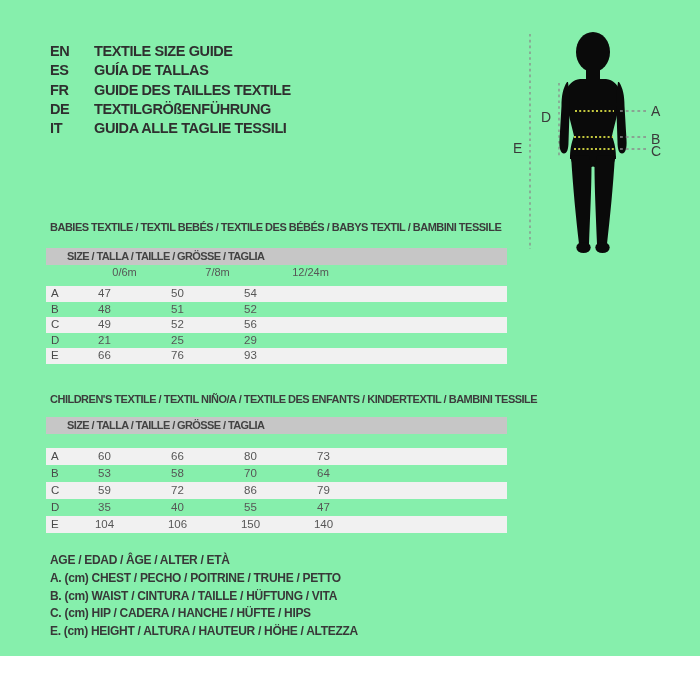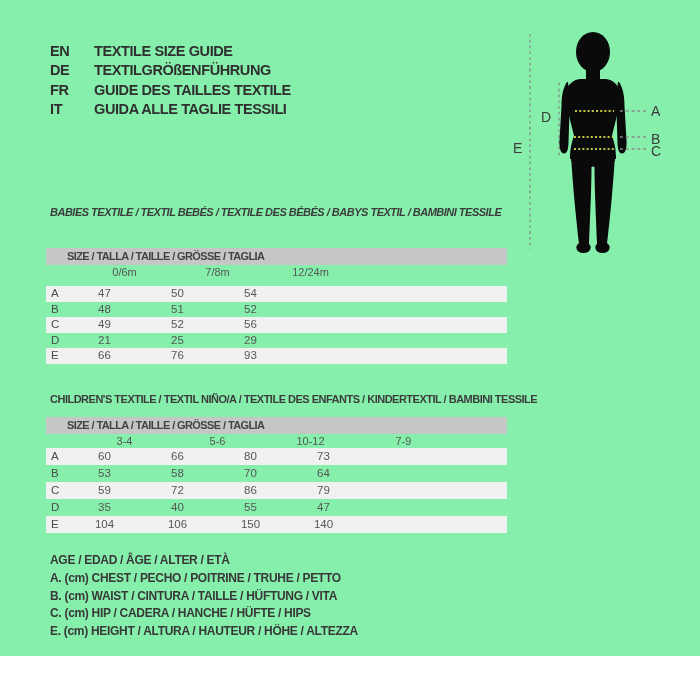--- a/index.html
+++ b/index.html
@@ -21,21 +21,21 @@
   .sil { fill:#0a0a0a; stroke:none; }
   .guide-line { stroke:#8a8a8a; stroke-width:1.3; stroke-dasharray:2.6 3.2; fill:none; }
   .lead-line  { stroke:#8a8a8a; stroke-width:1.3; stroke-dasharray:2.8 3;  fill:none; }
   .dot-line   { stroke:#c3c73e; stroke-width:1.8; stroke-dasharray:2 2.2;  fill:none; }
   .mlabel { font-family:"Liberation Sans","DejaVu Sans",sans-serif; font-size:14px;
             font-weight:500; fill:#3b3b3b; }
 
   
   .section-title { position:absolute; left:50px; font-size:11px; font-weight:700;
                    letter-spacing:-0.5px; color:#3c3c3c; white-space:nowrap; }
-  .babies-title { top:206px;font-style:italic; }
+  .babies-title { top:221px; }
   .children-title { top:393px; }
 
   
   .size-bar { position:absolute; left:46px; width:461px; height:17px;
               background:#c6c6c6; line-height:17px; padding-left:21px;
               font-size:11px; font-weight:700; letter-spacing:-0.6px; color:#434343;
               white-space:nowrap; }
   .babies-bar { top:248px; }
   .children-bar { top:417px; }
 
@@ -61,26 +61,30 @@
 <body>
 
 <div id="page">
 
   <div class="lang-block">
     <div class="lang-row">
       <span class="lang-code">EN</span>
       <span class="lang-label">TEXTILE SIZE GUIDE</span>
     </div>
     <div class="lang-row">
+      <span class="lang-code">ES</span>
+      <span class="lang-label">GUÍA DE TALLAS</span>
+    </div>
+    <div class="lang-row">
+      <span class="lang-code">FR</span>
+      <span class="lang-label">GUIDE DES TAILLES TEXTILE</span>
+    </div>
+    <div class="lang-row">
       <span class="lang-code">DE</span>
       <span class="lang-label">TEXTILGRÖßENFÜHRUNG</span>
-    </div>
-    <div class="lang-row">
-      <span class="lang-code">FR</span>
-      <span class="lang-label">GUIDE DES TAILLES TEXTILE</span>
     </div>
     <div class="lang-row">
       <span class="lang-code">IT</span>
       <span class="lang-label">GUIDA ALLE TAGLIE TESSILI</span>
     </div>
   </div>
 
   <svg class="figure-svg" viewBox="0 0 175 245">
 
     <line class="guide-line" x1="25" y1="16" x2="25" y2="231"></line>
@@ -171,28 +175,20 @@
     <span class="tcell">76</span>
     <span class="tcell">93</span>
     <span class="tcell"></span>
     <span></span>
   </div>
 
   <div class="section-title children-title">CHILDREN'S TEXTILE / TEXTIL NIÑO/A / TEXTILE DES ENFANTS / KINDERTEXTIL / BAMBINI TESSILE</div>
 
   <div class="size-bar children-bar">SIZE / TALLA / TAILLE / GRÖSSE / TAGLIA</div>
 
-  <div class="tgrid colhead-row children-colheads">
-    <span class="tlabel"></span>
-    <span class="tcell">3-4</span>
-    <span class="tcell">5-6</span>
-    <span class="tcell">10-12</span>
-    <span class="tcell">7-9</span>
-    <span></span>
-  </div>
 
   <div class="tgrid trow children-row stripe" style="top:448px">
     <span class="tlabel">A</span>
     <span class="tcell">60</span>
     <span class="tcell">66</span>
     <span class="tcell">80</span>
     <span class="tcell">73</span>
     <span></span>
   </div>
   <div class="tgrid trow children-row" style="top:465px">

